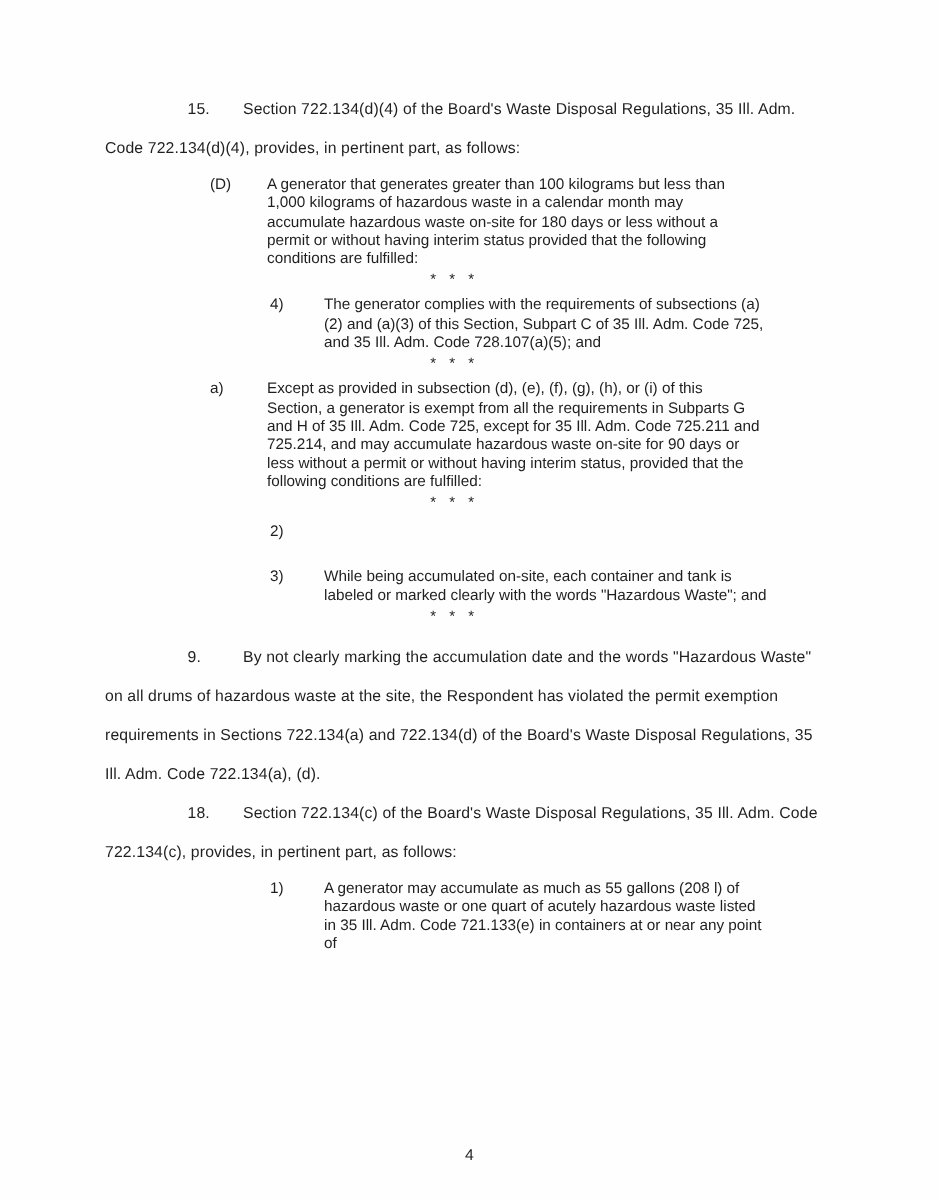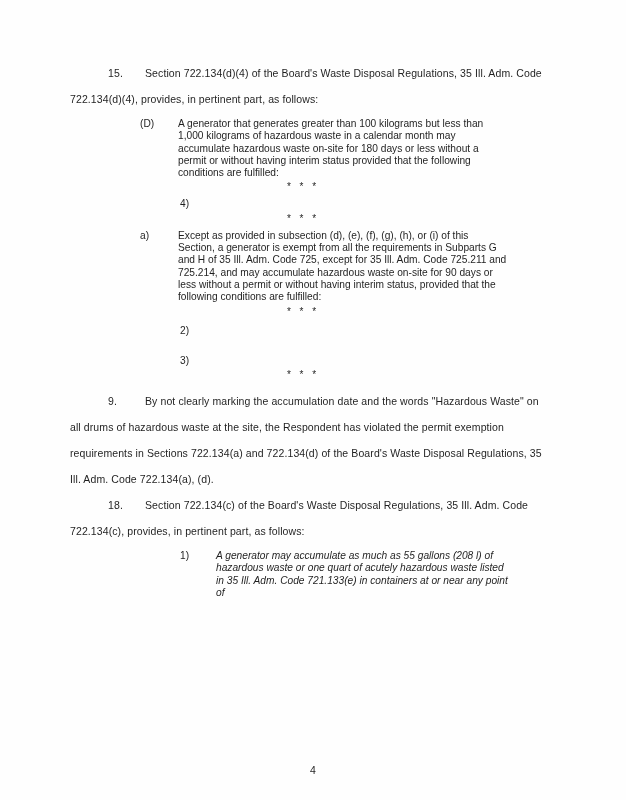--- a/index.html
+++ b/index.html
@@ -28,34 +28,35 @@
     font-size: 10.5px;
     line-height: 26px;
     margin: 0;
     text-indent: 38px;
     letter-spacing: 0.1px;
   }
   .para .num {
     display: inline-block;
     width: 37px;
     text-indent: 0;
+    margin-left: 17px;
   }
   
   .quote {
     display: flex;
     margin: 6px 0 2px 70px;
     font-size: 10.2px;
     line-height: 12.3px;
   }
   .quote.lvl2 { margin-left: 110px; }
   .qlabel { flex: 0 0 38px; }
   .quote.lvl2 .qlabel { flex: 0 0 36px; }
   .qtext { width: 330px; }
   .quote.lvl2 .qtext { width: 296px; }
-  .qtext.wide { width: 334px; font-style: italic; }
+  .qtext.wide { width: 334px; }
   .stars {
     width: 466px;
     text-align: center;
     font-size: 10px;
     letter-spacing: 3px;
     line-height: 11px;
     margin: 1px 0 2px 0;
   }
   .mt18 { margin-top: 18px; }
   .mt8 { margin-top: 8px; }
@@ -77,38 +78,40 @@
 
   <div class="quote lvl1">
     <span class="qlabel">(D)</span>
     <div class="qtext">A generator that generates greater than 100 kilograms but less than 1,000 kilograms of hazardous waste in a calendar month may accumulate hazardous waste on-site for 180 days or less without a permit or without having interim status provided that the following conditions are fulfilled:</div>
   </div>
 
   <div class="stars">* * *</div>
 
   <div class="quote lvl2">
     <span class="qlabel">4)</span>
+    <div class="qtext">The generator complies with the requirements of subsections (a)(2) and (a)(3) of this Section, Subpart C of 35 Ill. Adm. Code 725, and 35 Ill. Adm. Code 728.107(a)(5); and</div>
   </div>
 
   <div class="stars">* * *</div>
 
 
   <div class="quote lvl1">
     <span class="qlabel">a)</span>
     <div class="qtext">Except as provided in subsection (d), (e), (f), (g), (h), or (i) of this Section, a generator is exempt from all the requirements in Subparts G and H of 35 Ill. Adm. Code 725, except for 35 Ill. Adm. Code 725.211 and 725.214, and may accumulate hazardous waste on-site for 90 days or less without a permit or without having interim status, provided that the following conditions are fulfilled:</div>
   </div>
 
   <div class="stars">* * *</div>
 
   <div class="quote lvl2 mt8">
     <span class="qlabel">2)</span>
   </div>
 
   <div class="quote lvl2 mt18">
     <span class="qlabel">3)</span>
+    <div class="qtext">While being accumulated on-site, each container and tank is labeled or marked clearly with the words "Hazardous Waste"; and</div>
   </div>
 
   <div class="stars">* * *</div>
 
   <p class="para mt8"><span class="num">9.</span><span>By not clearly marking the accumulation date and the words "Hazardous Waste" on all drums of hazardous waste at the site, the Respondent has violated the permit exemption requirements in Sections 722.134(a) and 722.134(d) of the Board's Waste Disposal Regulations, 35 Ill. Adm. Code 722.134(a), (d).</span></p>
 
   <p class="para"><span class="num">18.</span><span>Section 722.134(c) of the Board's Waste Disposal Regulations, 35 Ill. Adm. Code 722.134(c), provides, in pertinent part, as follows:</span></p>
 
   <div class="quote lvl2">
     <span class="qlabel">1)</span>

